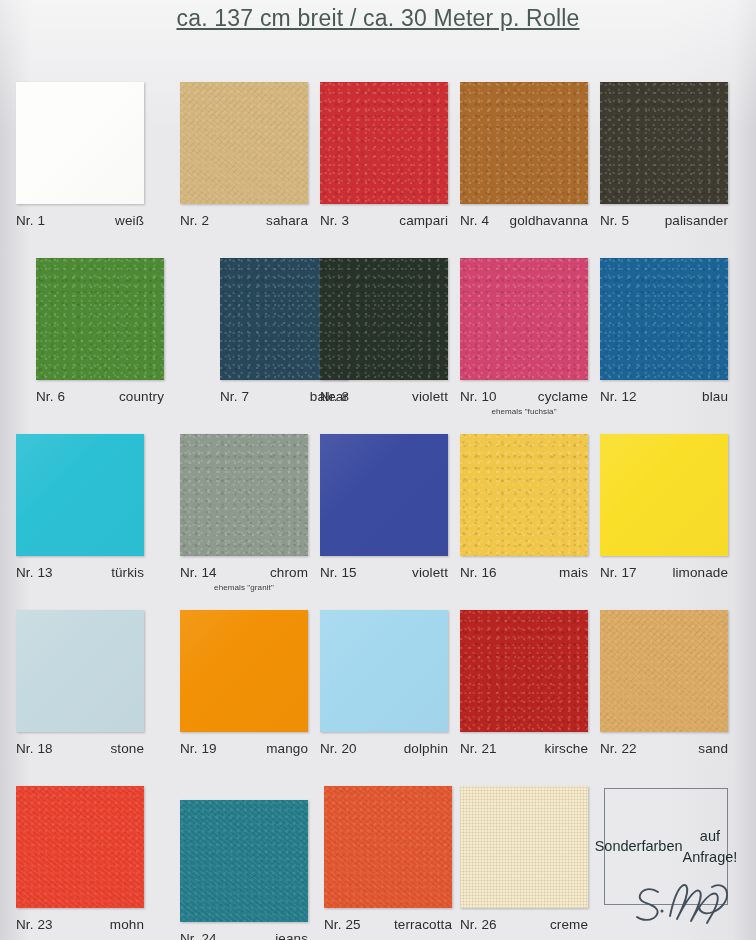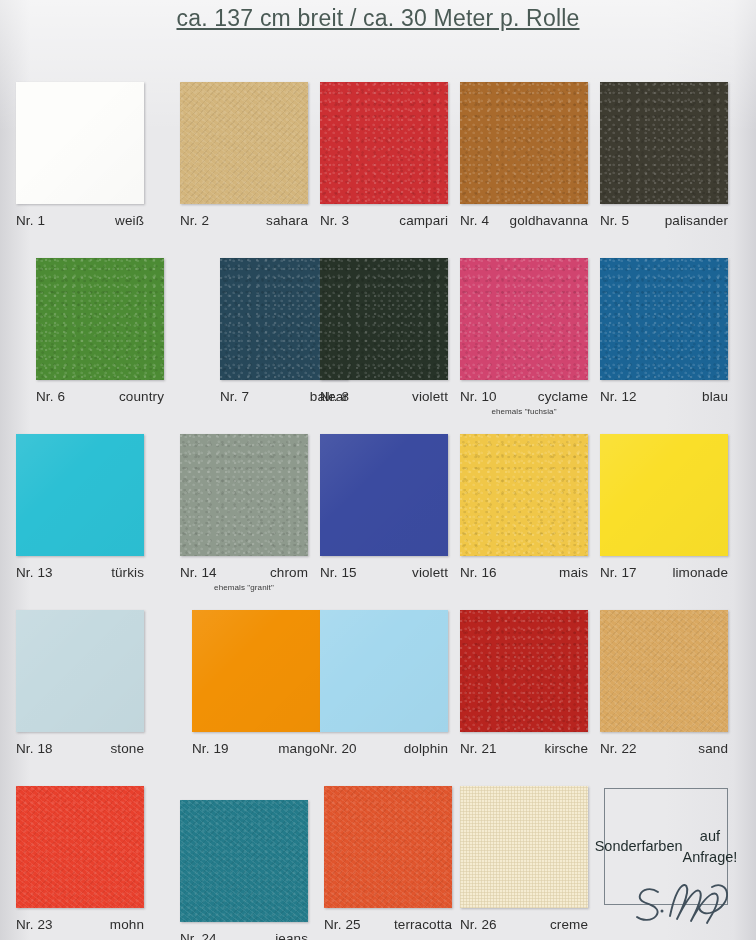--- a/index.html
+++ b/index.html
@@ -290,21 +290,21 @@
         </div>
       </div>
       <div class="row">
         <div class="cell" style="left: 16px;">
           <div class="swatch flat" style="background: rgb(197, 218, 224);"></div>
           <div class="caption">
             <span class="cap-nr">Nr. 18</span>
             <span class="cap-name">stone</span>
           </div>
         </div>
-        <div class="cell" style="left: 180px; margin-left: 12px;">
+        <div class="cell" style="left: 180px;">
           <div class="swatch flat" style="background: rgb(242, 145, 5);"></div>
           <div class="caption">
             <span class="cap-nr">Nr. 19</span>
             <span class="cap-name">mango</span>
           </div>
         </div>
         <div class="cell" style="left: 320px;">
           <div class="swatch flat" style="background: rgb(164, 216, 238);"></div>
           <div class="caption">
             <span class="cap-nr">Nr. 20</span>

